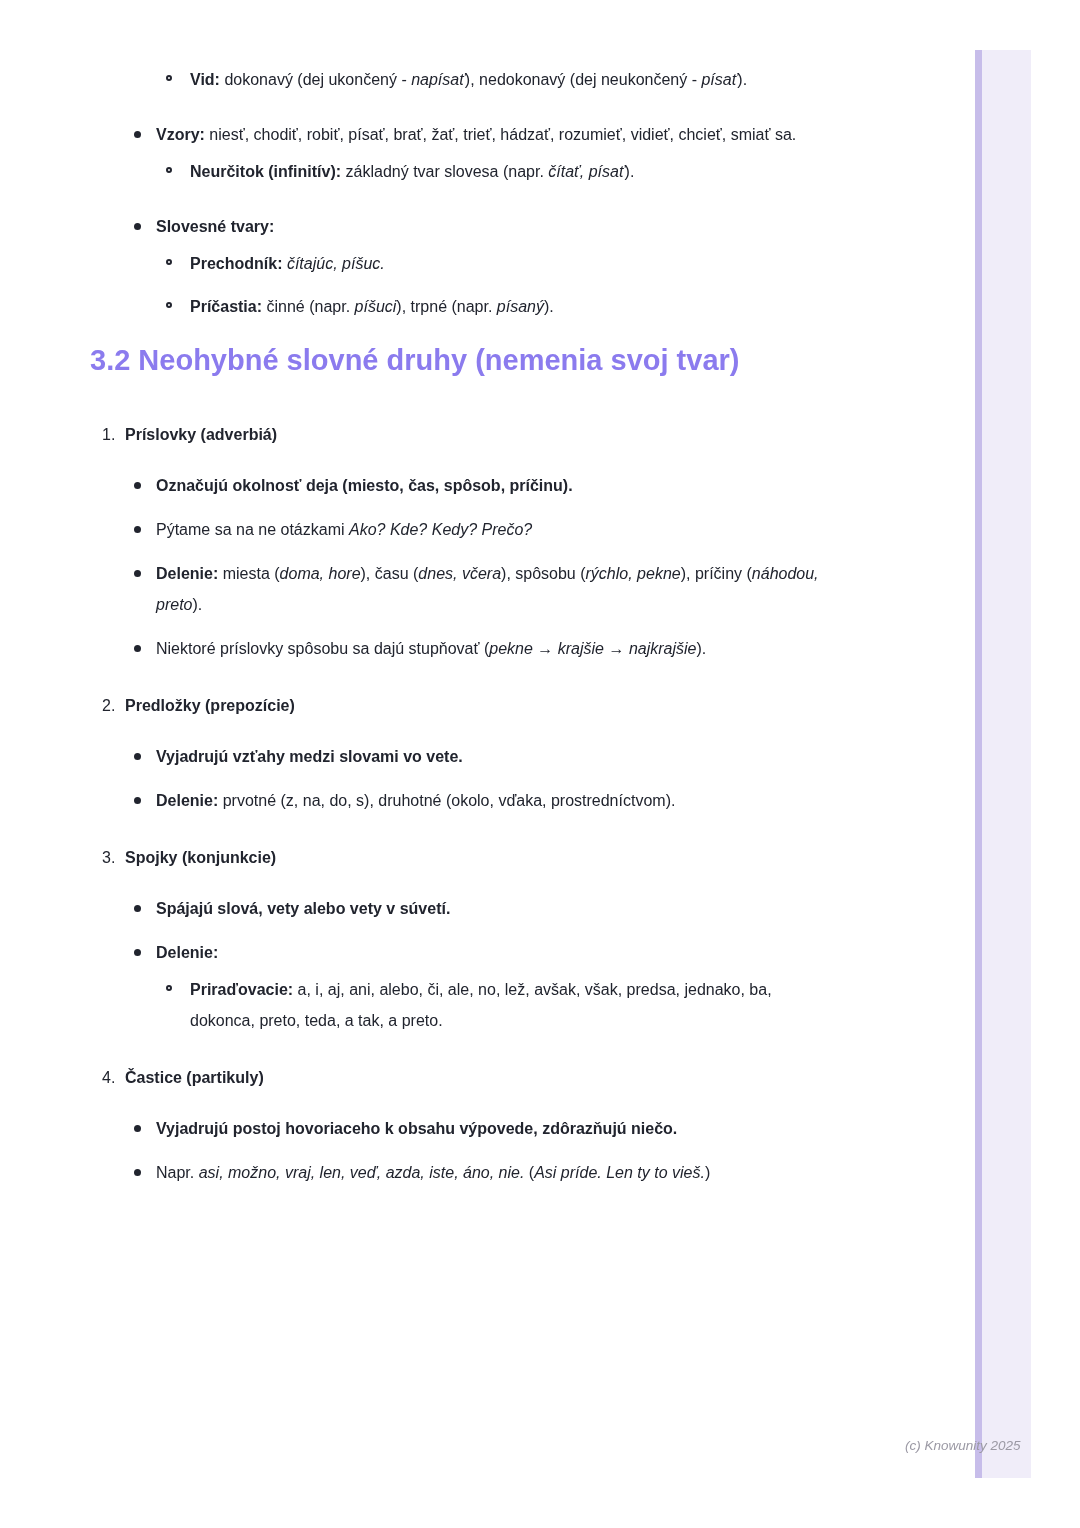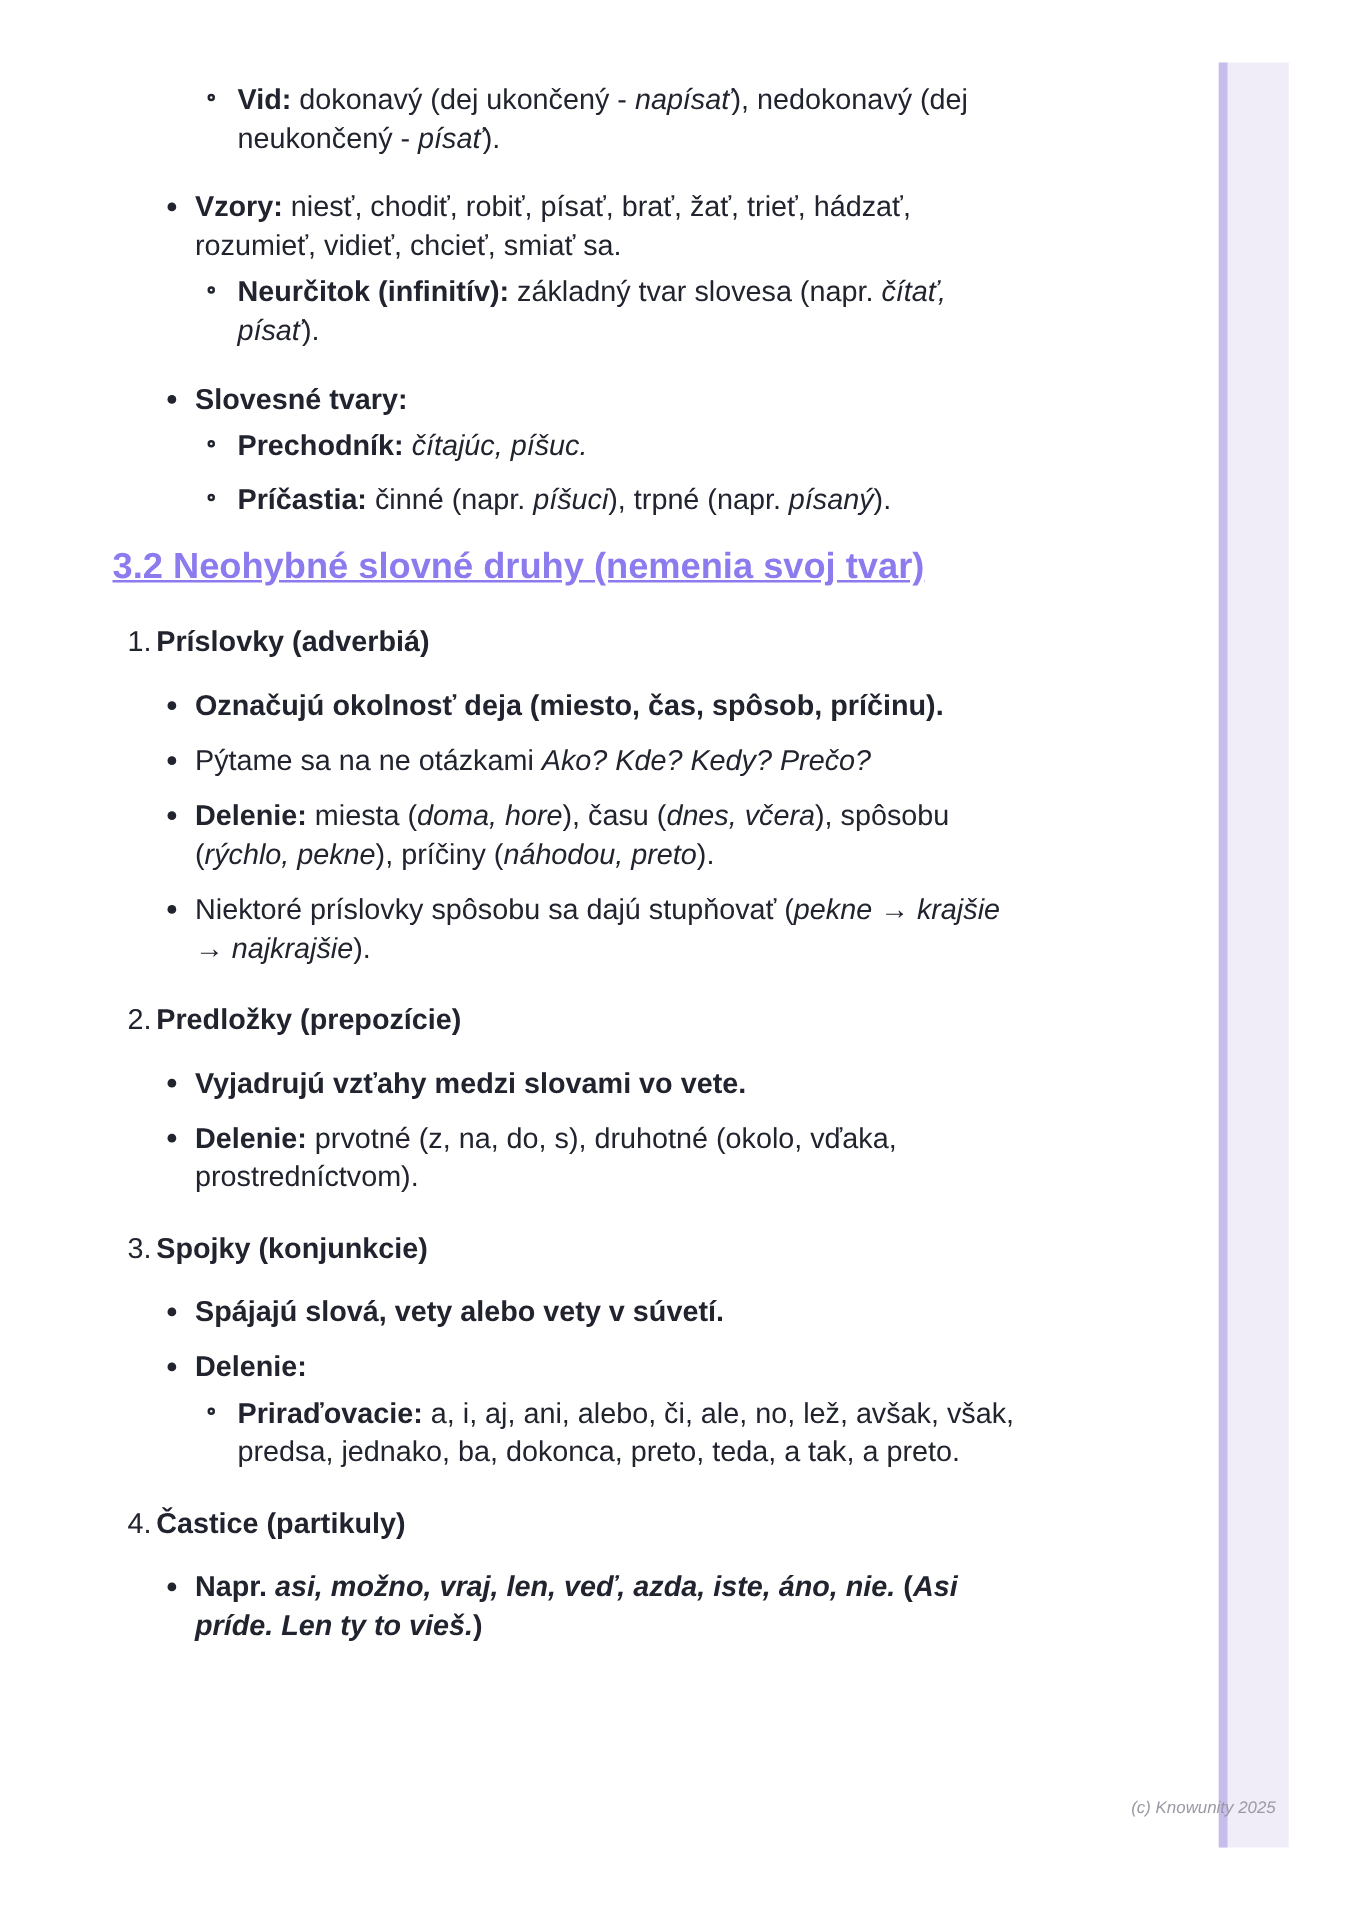--- a/index.html
+++ b/index.html
@@ -19,21 +19,21 @@
     border-left: 7px solid var(--bar-edge, #c7bdea);
     box-sizing: border-box;
   }
   .doc {
     position: absolute;
     left: 90px; top: 52px;
     width: 738px;
   }
   .block {
     position: relative;
-    font-size: 23px;
+    font-size: 16px;
     line-height: 31px;
   }
   .b { font-weight: 700; }
   .i { font-style: italic; }
   .bullet { margin-top: 13px; padding-left: 66px; }
   .bullet::before {
     content: "";
     position: absolute;
     left: 44px; top: 12px;
     width: 7px; height: 7px;
@@ -58,23 +58,22 @@
   .numbered .num {
     position: absolute;
     left: 12px;
     font-weight: 400;
   }
   .heading {
     color: var(--accent-color, #8b7bee);
     font-size: 29px;
     line-height: 38px;
     font-weight: 700;
-    margin: 19px 0 26px 0;
+    margin: 19px 0 40px 0;
     padding-left: 0;
-    text-decoration: underline;
   }
   .watermark {
     position: absolute;
     left: 905px; top: 1438px;
     font-size: 13.5px;
     line-height: 16px;
     color: var(--watermark-color, #9b99a4);
     white-space: nowrap;
     z-index: 2;
     font-style: italic;
@@ -99,16 +98,17 @@
     <div class="block bullet"><span class="b">Delenie:</span><span> miesta (</span><span class="i">doma, hore</span><span>), času (</span><span class="i">dnes, včera</span><span>), spôsobu (</span><span class="i">rýchlo, pekne</span><span>), príčiny (</span><span class="i">náhodou, preto</span><span>).</span></div>
     <div class="block bullet"><span>Niektoré príslovky spôsobu sa dajú stupňovať (</span><span class="i">pekne → krajšie → najkrajšie</span><span>).</span></div>
     <div class="block numbered"><span class="num">2.</span><span class="b">Predložky (prepozície)</span></div>
     <div class="block bullet"><span>Vyjadrujú vzťahy medzi slovami vo vete.</span></div>
     <div class="block bullet"><span class="b">Delenie:</span><span> prvotné (z, na, do, s), druhotné (okolo, vďaka, prostredníctvom).</span></div>
     <div class="block numbered"><span class="num">3.</span><span class="b">Spojky (konjunkcie)</span></div>
     <div class="block bullet"><span>Spájajú slová, vety alebo vety v súvetí.</span></div>
     <div class="block bullet"><span class="b">Delenie:</span></div>
     <div class="block sub-bullet"><span class="b">Priraďovacie:</span><span> a, i, aj, ani, alebo, či, ale, no, lež, avšak, však, predsa, jednako, ba, dokonca, preto, teda, a tak, a preto.</span></div>
     <div class="block numbered"><span class="num">4.</span><span class="b">Častice (partikuly)</span></div>
+    <div class="block bullet"><span>Vyjadrujú postoj hovoriaceho k obsahu výpovede, zdôrazňujú niečo.</span></div>
     <div class="block bullet"><span>Napr. </span><span class="i">asi, možno, vraj, len, veď, azda, iste, áno, nie.</span><span> (</span><span class="i">Asi príde. Len ty to vieš.</span><span>)</span></div>
   </main>
 
 <div class="watermark">(c) Knowunity 2025</div>
 
 </body></html>

